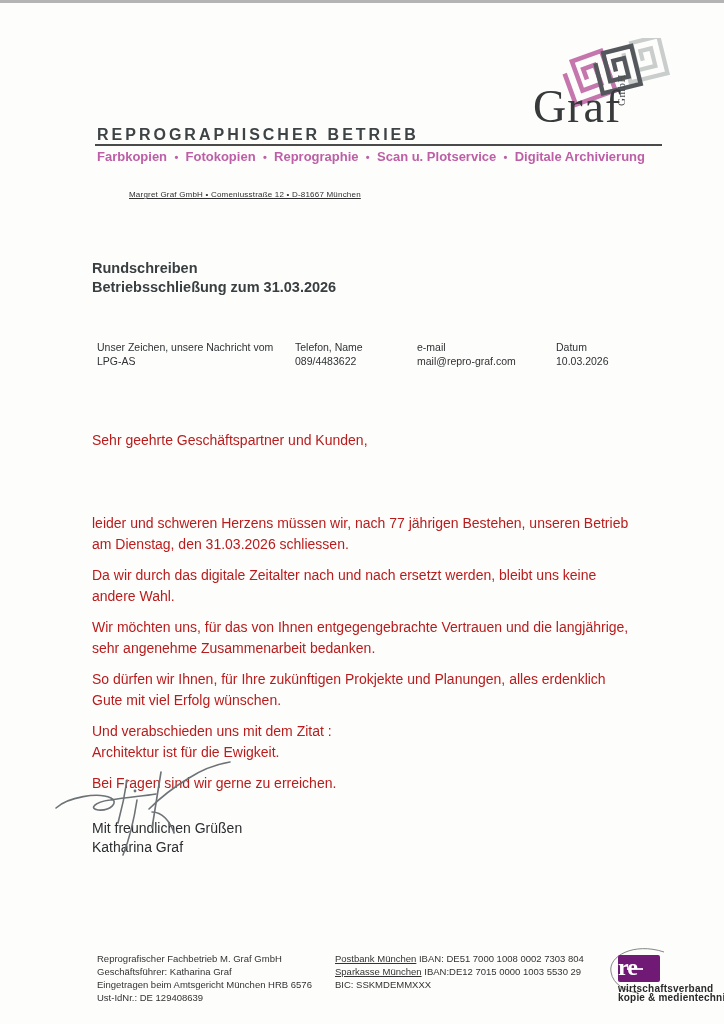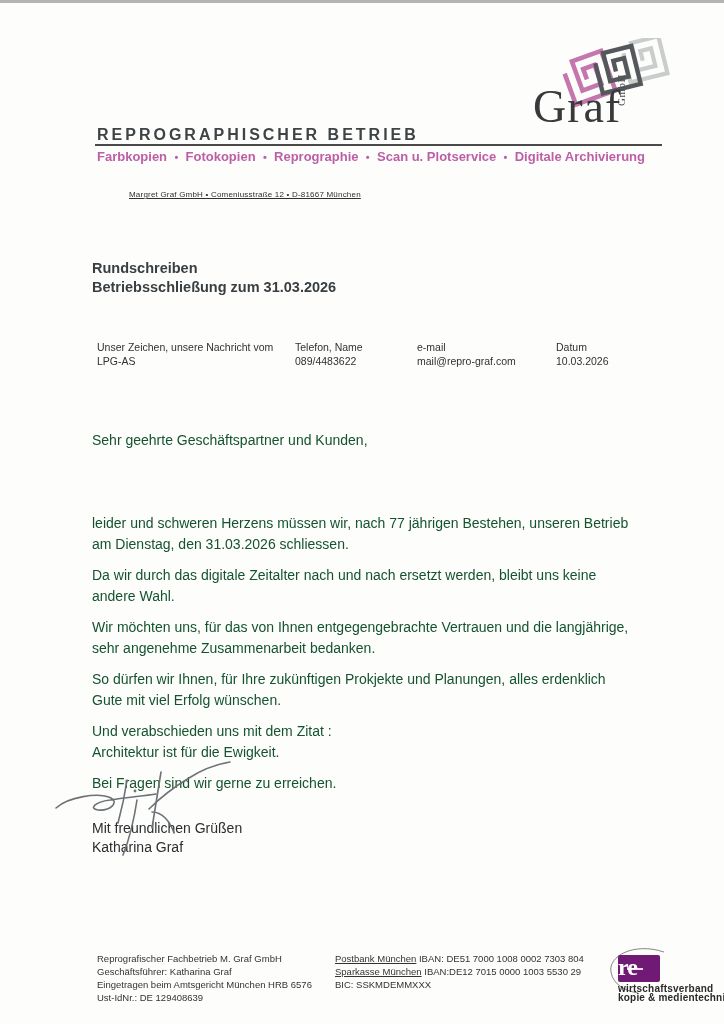--- a/index.html
+++ b/index.html
@@ -29,21 +29,21 @@
   .subject{position:absolute;left:92px;top:243px;font-size:14.5px;font-weight:bold;
     color:#393e40;line-height:19px;margin-top:16px;}
   .ref-row{position:absolute;left:97px;top:341px;display:flex;font-size:10.5px;color:#2f3133;}
   .ref-col{line-height:13.5px;}
   .ref-col:nth-child(1){width:198px;}
   .ref-col:nth-child(2){width:122px;}
   .ref-col:nth-child(3){width:139px;}
 
   
   .body-block{position:absolute;left:92px;top:430px;width:595px;font-size:14px;
-    line-height:21px;color:#14532d;}
+    line-height:21px;color:#b91c1c;}
   .body-block p{margin:0 0 10px 0;white-space:pre-line;}
   .salutation{margin-bottom:62px !important;}
   .closing-block{position:absolute;left:92px;top:819px;font-size:14px;line-height:19px;color:#2b2d2f;}
   .signature{position:absolute;left:48px;top:760px;z-index:3;pointer-events:none;}
 
   
   .footer-company{position:absolute;left:97px;top:952px;font-size:9.5px;line-height:13px;color:#333;}
   .footer-bank{position:absolute;left:335px;top:952px;font-size:9.5px;line-height:13px;color:#333;}
   .footer-bank .bank-name{text-decoration:underline;}
   .assoc{position:absolute;left:606px;top:944px;width:110px;height:70px;}

